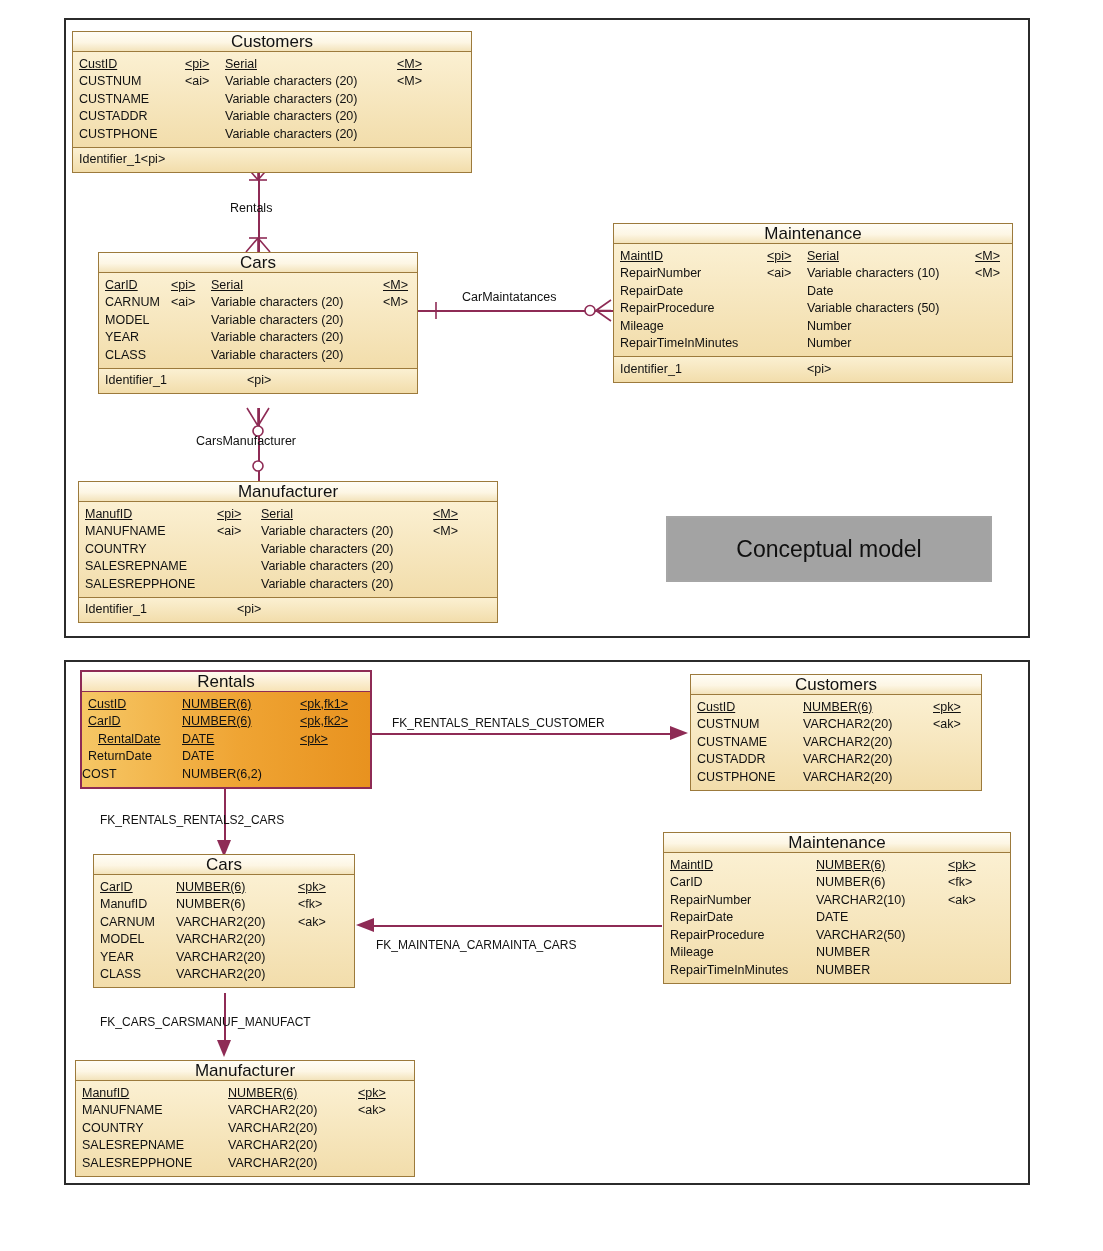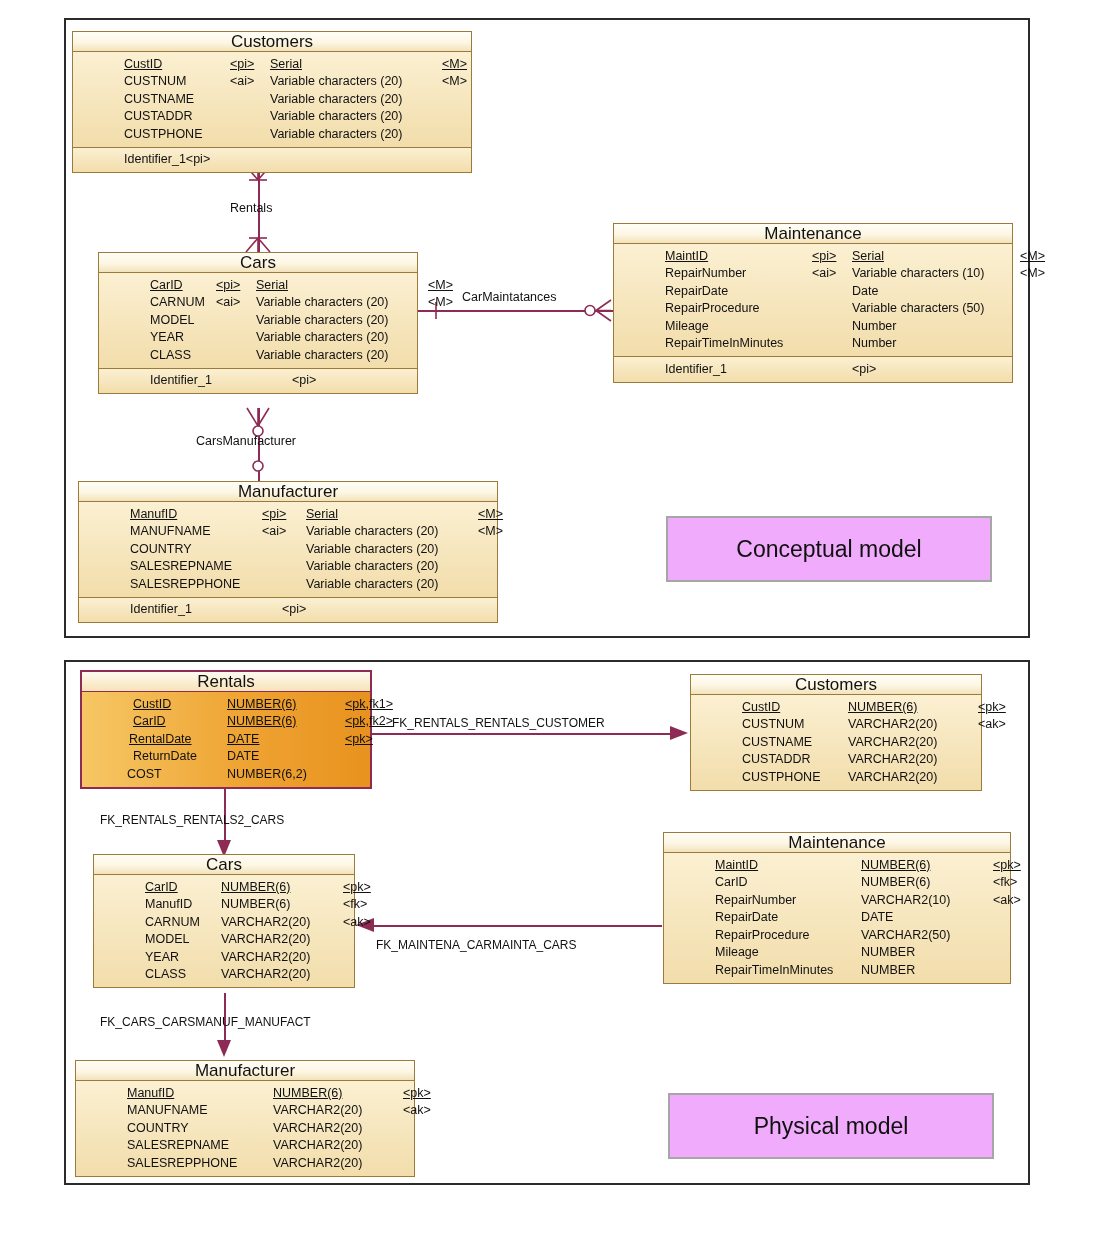--- a/index.html
+++ b/index.html
@@ -41,21 +41,21 @@
     font-size: 17px;
     color: #111111;
     background: linear-gradient(to bottom, #fffdf6 0%, #fdf6e4 55%, #f3e3bb 100%);
     border-bottom: 1px solid #9c7a3c;
   }
   .ent .sect {
     padding: 3px 0 4px 0;
     background: linear-gradient(to bottom, #fbf0d2 0%, #f2ddab 100%);
   }
   .ent .sect + .sect { border-top: 1px solid #9c7a3c; }
-  .ent table { border-collapse: collapse; width: 100%; margin-left: 45px; }
+  .ent table { border-collapse: collapse; width: 100%; }
   .ent td {
     padding: 0 0 0 0;
     height: 17.5px;
     font-size: 12.5px;
     color: #111111;
     white-space: nowrap;
     vertical-align: middle;
   }
   .u { text-decoration: underline; }
 
@@ -85,21 +85,21 @@
     background: transparent;
   }
   .conn-label.phys { font-size: 12px; }
 
   svg.deco { position: absolute; overflow: visible; pointer-events: none; }
 
   
   .caption {
     position: absolute;
     border: 2px solid #a6a6a6;
-    background: #f0abfc;
+    background: #a3a3a3;
     display: flex;
     align-items: center;
     justify-content: center;
     font-size: 23px;
     color: #101010;
   }
   #caption-conceptual { left: 666px; top: 516px; width: 326px; height: 66px; }
   #caption-physical   { left: 668px; top: 1093px; width: 326px; height: 66px; }
 </style>
 </head>
@@ -383,21 +383,21 @@
           <td style="width:100px; padding-left:6px;"><span class="u">CustID</span></td>
           <td style="width:118px;"><span class="u">NUMBER(6)</span></td>
           <td><span class="u">&lt;pk,fk1&gt;</span></td>
         </tr>
         <tr>
           <td style="padding-left:6px;"><span class="u">CarID</span></td>
           <td><span class="u">NUMBER(6)</span></td>
           <td><span class="u">&lt;pk,fk2&gt;</span></td>
         </tr>
         <tr>
-          <td style="padding-left:2px;"><span class="u">RentalDate</span></td>
+          <td style="padding-left:16px;"><span class="u">RentalDate</span></td>
           <td><span class="u">DATE</span></td>
           <td><span class="u">&lt;pk&gt;</span></td>
         </tr>
         <tr>
           <td style="padding-left:6px;"><span>ReturnDate</span></td>
           <td><span>DATE</span></td>
           <td><span></span></td>
         </tr>
         <tr>
           <td style=""><span>COST</span></td>
@@ -557,15 +557,14 @@
         <tr>
           <td style="padding-left:6px;"><span>SALESREPPHONE</span></td>
           <td><span>VARCHAR2(20)</span></td>
           <td><span></span></td>
         </tr>
       </tbody>
         </table>
     </div>
   </div>
 
-  <div class="caption" id="caption-physical">Physical model</div>
 
 </div>
 
 </body></html>

